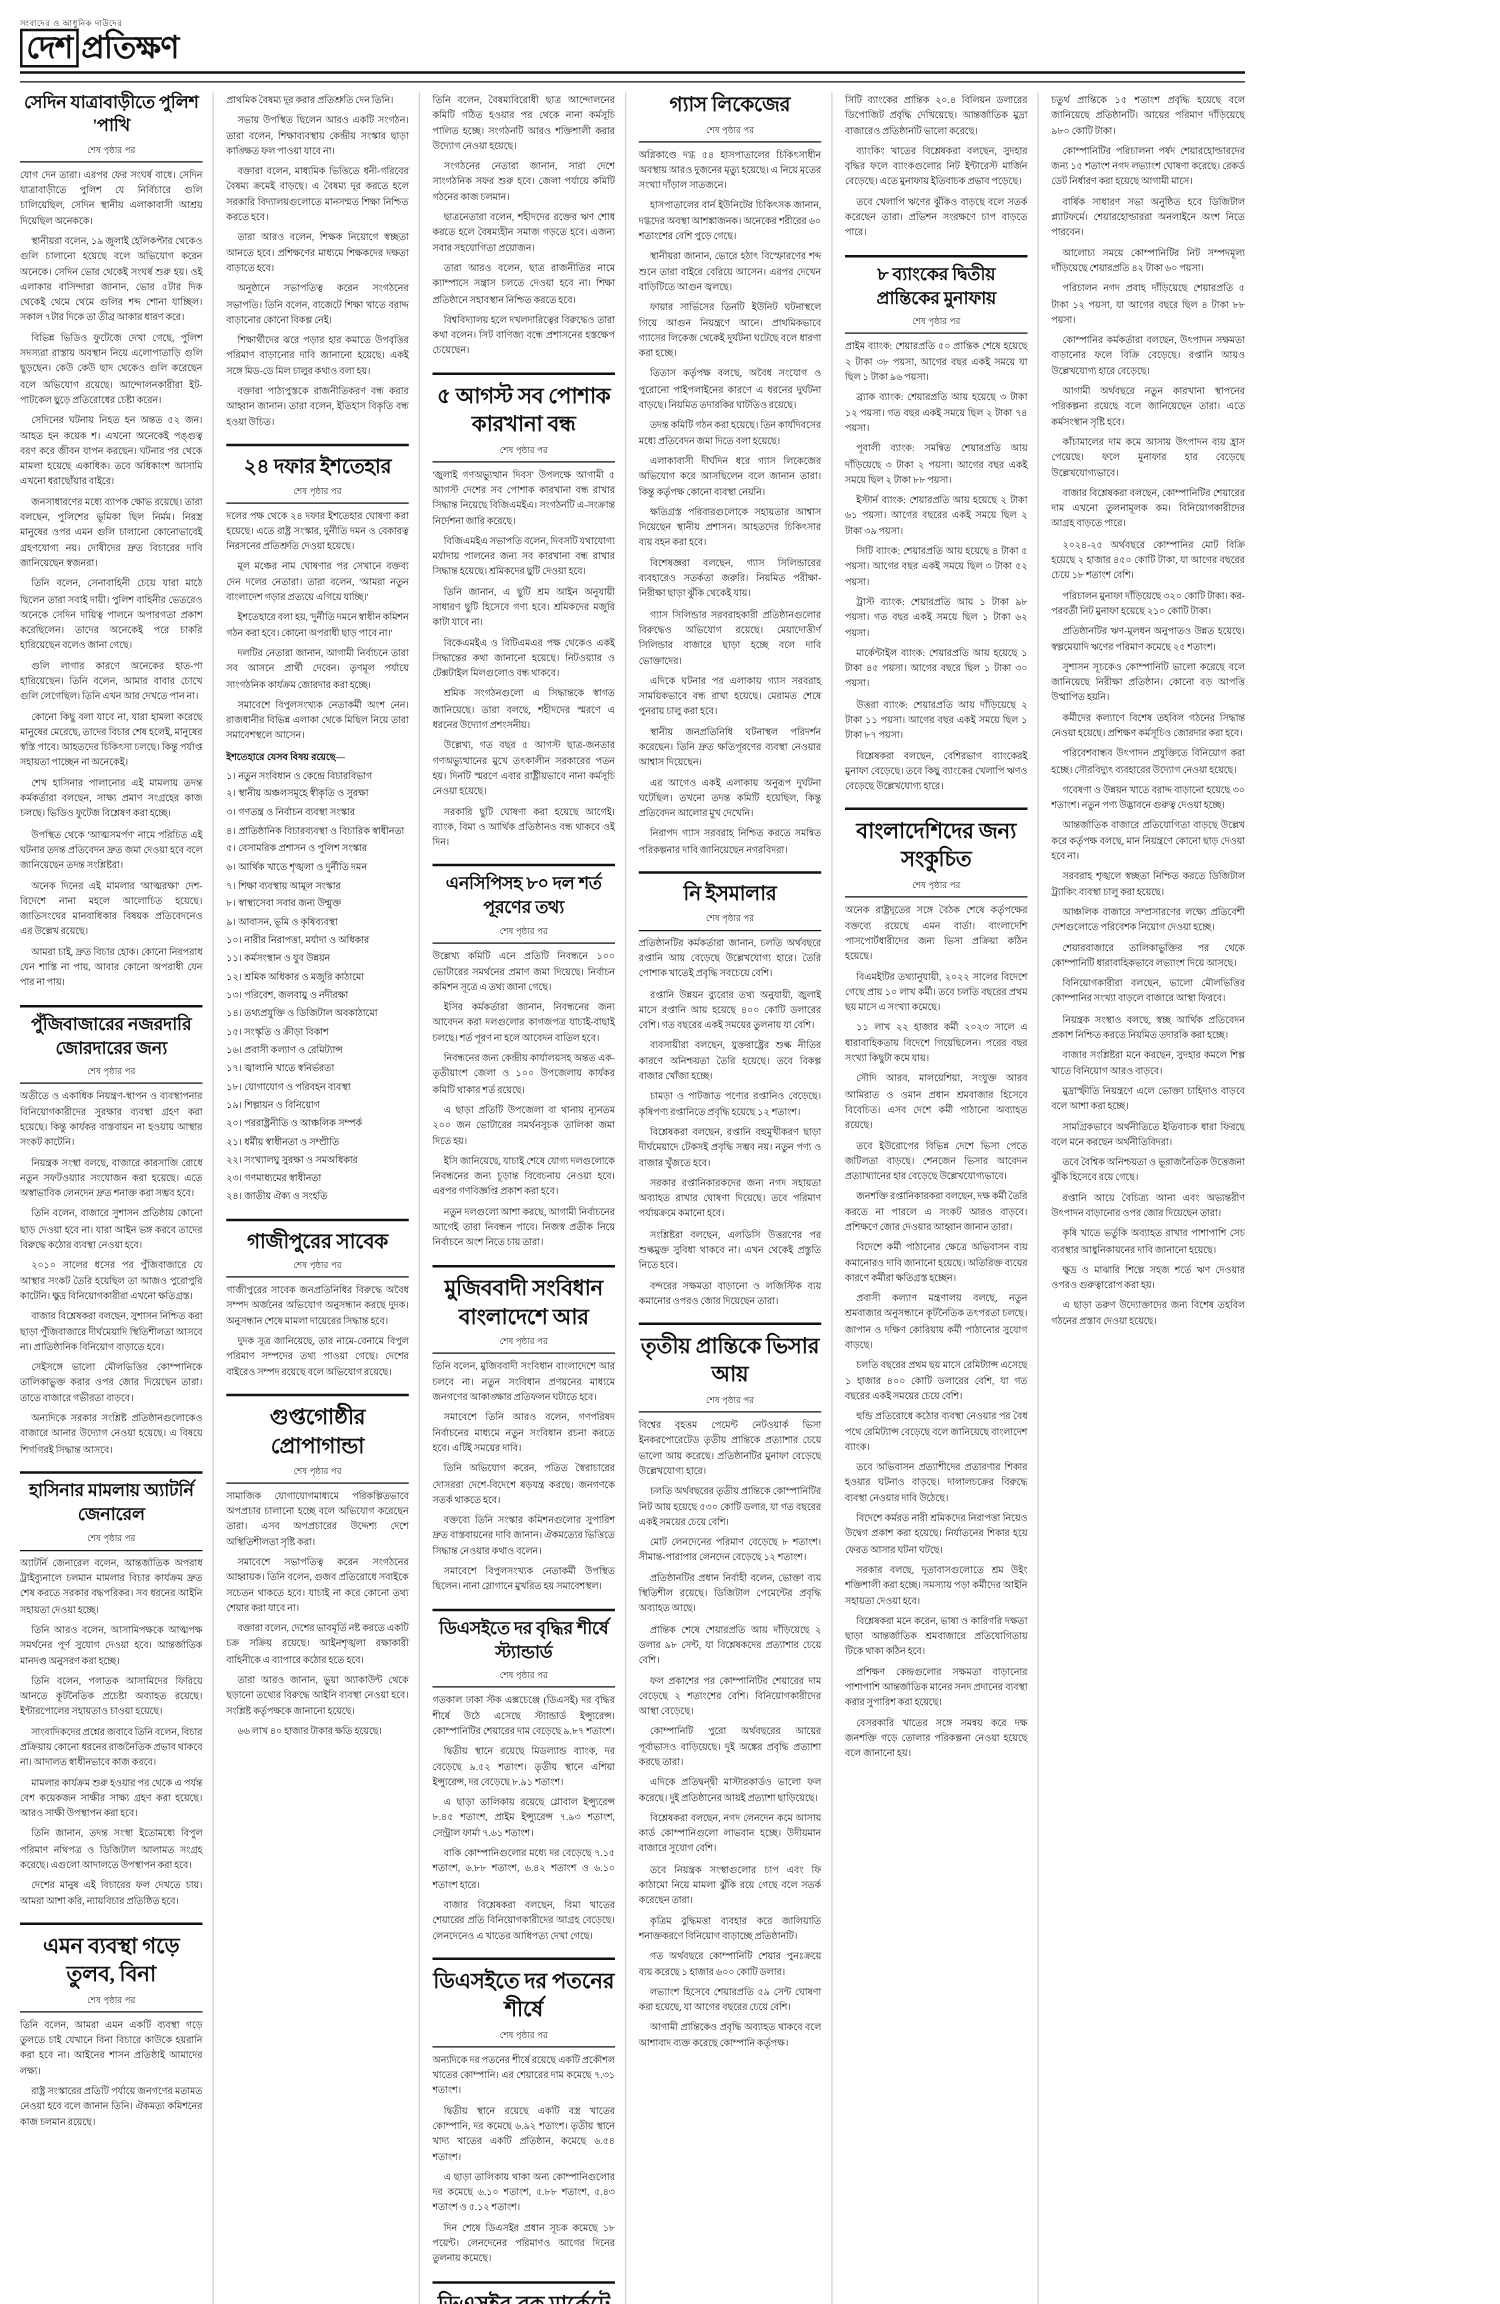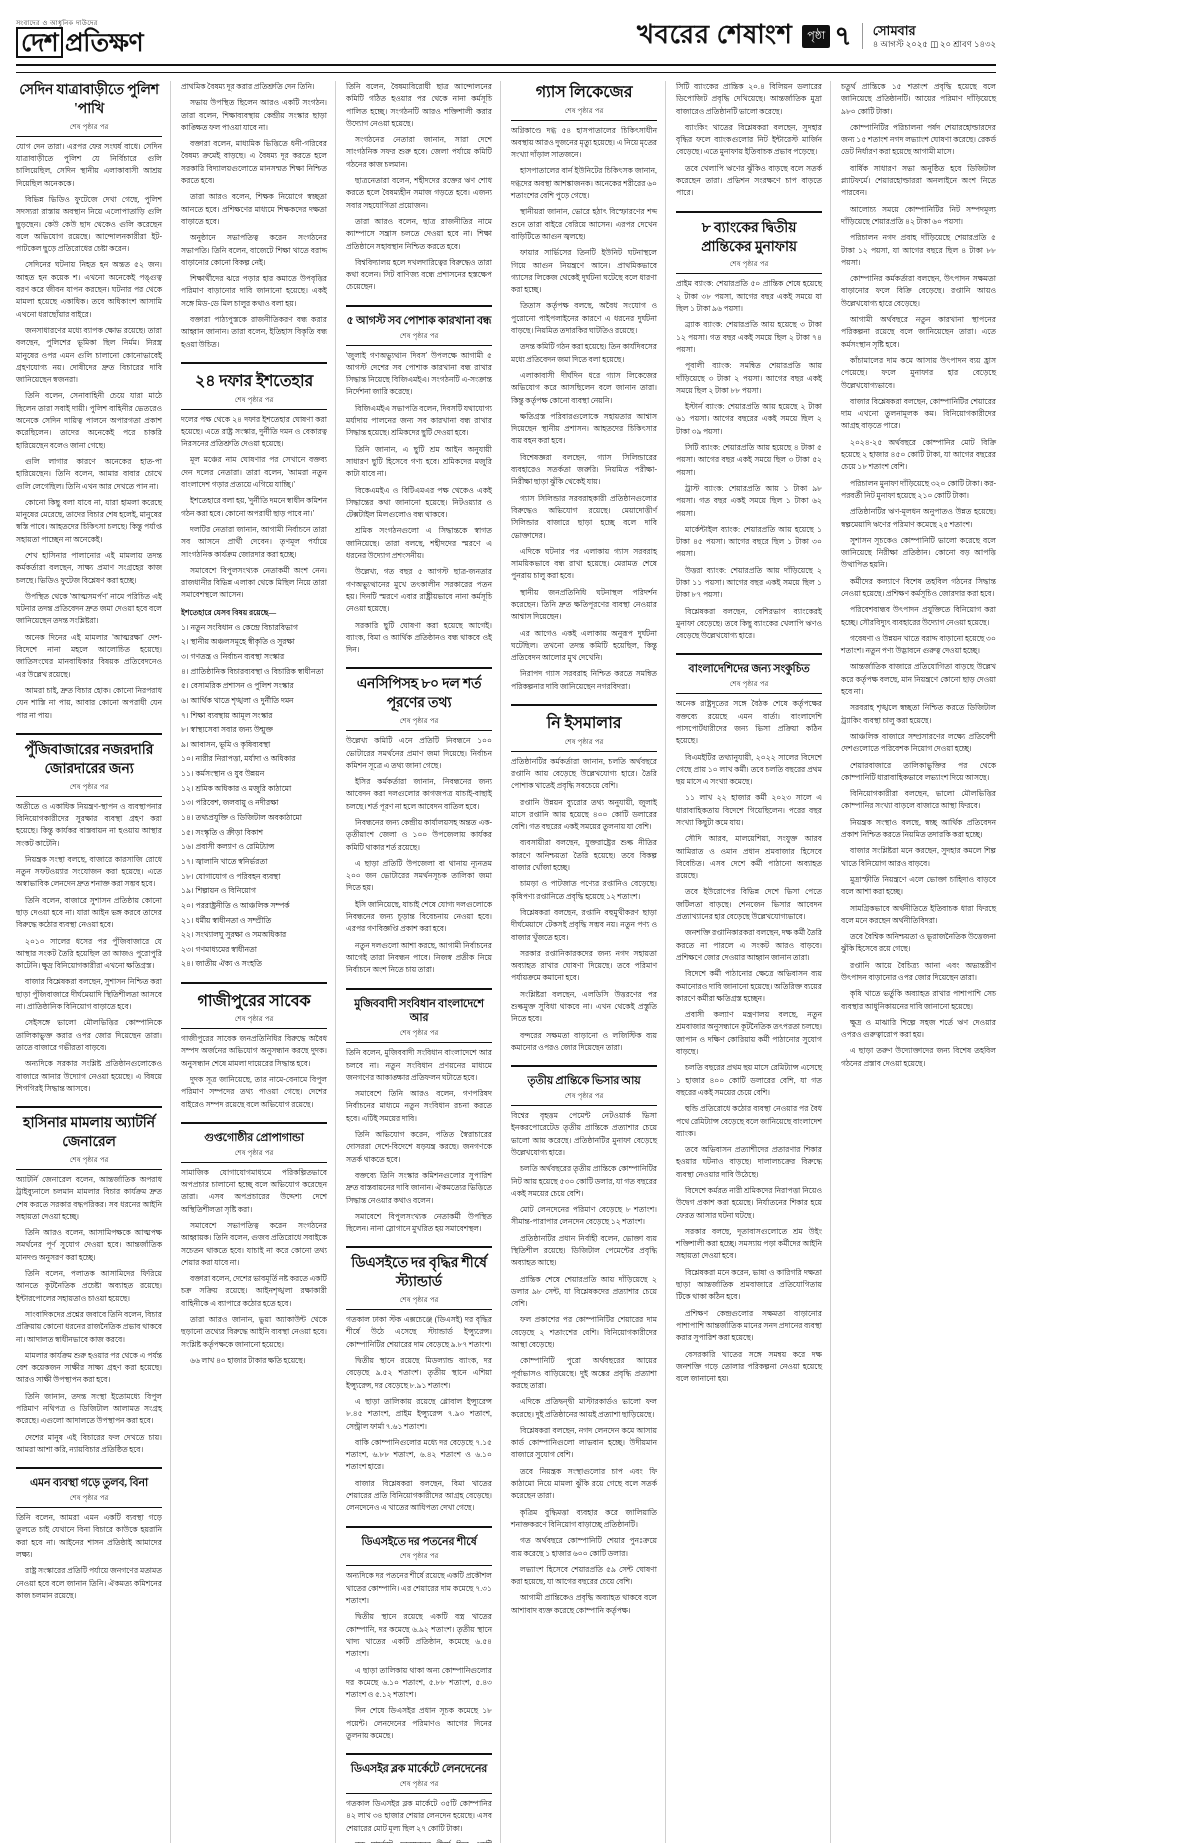--- a/index.html
+++ b/index.html
@@ -92,21 +92,21 @@
   .col {
     position: relative;
     padding-right: 8px;
     border-right: 1px solid #d0d0d0;
   }
   .col:last-child { border-right: none; padding-right: 0; }
 
   
   .article { margin-bottom: 11px; }
   .headline {
-    font-size: 11px;
+    font-size: 17px;
     font-weight: bold;
     text-align: center;
     line-height: 1.35;
     margin: 0 0 2px 0;
     letter-spacing: -0.2px;
   }
   .headline.big { font-size: 16px; }
   .headline.small { font-size: 14px; }
   .kicker {
     font-size: 7px;
@@ -143,41 +143,31 @@
 
 <div class="page">
 
   <div class="masthead">
     <div class="logo-block">
       <div class="logo-sub">সংবাদের ও আধুনিক দাউদের</div>
       <div class="logo-main">
         <span class="boxed">দেশ</span><span>প্রতিক্ষণ</span>
       </div>
     </div>
-    <div class="masthead-right">
-      <div class="section-title">খবরের শেষাংশ</div>
-      <div class="page-badge-wrap">
-        <span class="page-label">পৃষ্ঠা</span>
-        <span class="page-num">৭</span>
-      </div>
-      <div class="date-block">
-        <div class="date-day">সোমবার</div>
-        <div class="date-full">৪ আগস্ট ২০২৫ ◫ ২০ শ্রাবণ ১৪৩২</div>
-      </div>
-    </div>
   </div>
 
   <div class="columns" id="columns-root">
       <div class="col">
         <div class="article">
           <div class="headline small">সেদিন যাত্রাবাড়ীতে পুলিশ 'পাখি</div>
           <div class="kicker">শেষ পৃষ্ঠার পর</div>
           <hr class="rule">
           <div class="body">
             <p>যোগ দেন তারা। এরপর ফের সংঘর্ষ বাধে। সেদিন যাত্রাবাড়ীতে পুলিশ যে নির্বিচারে গুলি চালিয়েছিল, সেদিন স্থানীয় এলাকাবাসী আশ্রয় দিয়েছিল অনেককে।</p>
+            <p>স্থানীয়রা বলেন, ১৯ জুলাই হেলিকপ্টার থেকেও গুলি চালানো হয়েছে বলে অভিযোগ করেন অনেকে। সেদিন ভোর থেকেই সংঘর্ষ শুরু হয়। ওই এলাকার বাসিন্দারা জানান, ভোর ৫টার দিক থেকেই থেমে থেমে গুলির শব্দ শোনা যাচ্ছিল। সকাল ৭টার দিকে তা তীব্র আকার ধারণ করে।</p>
             <p>বিভিন্ন ভিডিও ফুটেজে দেখা গেছে, পুলিশ সদস্যরা রাস্তায় অবস্থান নিয়ে এলোপাতাড়ি গুলি ছুড়ছেন। কেউ কেউ ছাদ থেকেও গুলি করেছেন বলে অভিযোগ রয়েছে। আন্দোলনকারীরা ইট-পাটকেল ছুড়ে প্রতিরোধের চেষ্টা করেন।</p>
             <p>সেদিনের ঘটনায় নিহত হন অন্তত ৫২ জন। আহত হন কয়েক শ। এখনো অনেকেই পঙ্গুত্ব বরণ করে জীবন যাপন করছেন। ঘটনার পর থেকে মামলা হয়েছে একাধিক। তবে অধিকাংশ আসামি এখনো ধরাছোঁয়ার বাইরে।</p>
             <p>জনসাধারণের মধ্যে ব্যাপক ক্ষোভ রয়েছে। তারা বলছেন, পুলিশের ভূমিকা ছিল নির্মম। নিরস্ত্র মানুষের ওপর এমন গুলি চালানো কোনোভাবেই গ্রহণযোগ্য নয়। দোষীদের দ্রুত বিচারের দাবি জানিয়েছেন স্বজনরা।</p>
             <p>তিনি বলেন, সেনাবাহিনী চেয়ে যারা মাঠে ছিলেন তারা সবাই দায়ী। পুলিশ বাহিনীর ভেতরেও অনেকে সেদিন দায়িত্ব পালনে অপারগতা প্রকাশ করেছিলেন। তাদের অনেকেই পরে চাকরি হারিয়েছেন বলেও জানা গেছে।</p>
             <p>গুলি লাগার কারণে অনেকের হাত-পা হারিয়েছেন। তিনি বলেন, আমার বাবার চোখে গুলি লেগেছিল। তিনি এখন আর দেখতে পান না।</p>
             <p>কোনো কিছু বলা যাবে না, যারা হামলা করেছে মানুষের মেরেছে, তাদের বিচার শেষ হলেই, মানুষের স্বস্তি পাবে। আহতদের চিকিৎসা চলছে। কিন্তু পর্যাপ্ত সহায়তা পাচ্ছেন না অনেকেই।</p>
             <p>শেখ হাসিনার পালানোর এই মামলায় তদন্ত কর্মকর্তারা বলছেন, সাক্ষ্য প্রমাণ সংগ্রহের কাজ চলছে। ভিডিও ফুটেজ বিশ্লেষণ করা হচ্ছে।</p>
             <p>উপস্থিত থেকে 'আত্মসমর্পণ' নামে পরিচিত এই ঘটনার তদন্ত প্রতিবেদন দ্রুত জমা দেওয়া হবে বলে জানিয়েছেন তদন্ত সংশ্লিষ্টরা।</p>
             <p>অনেক দিনের এই মামলার 'আত্মরক্ষা' দেশ-বিদেশে নানা মহলে আলোচিত হয়েছে। জাতিসংঘের মানবাধিকার বিষয়ক প্রতিবেদনেও এর উল্লেখ রয়েছে।</p>
             <p>আমরা চাই, দ্রুত বিচার হোক। কোনো নিরপরাধ যেন শাস্তি না পায়, আবার কোনো অপরাধী যেন পার না পায়।</p>

